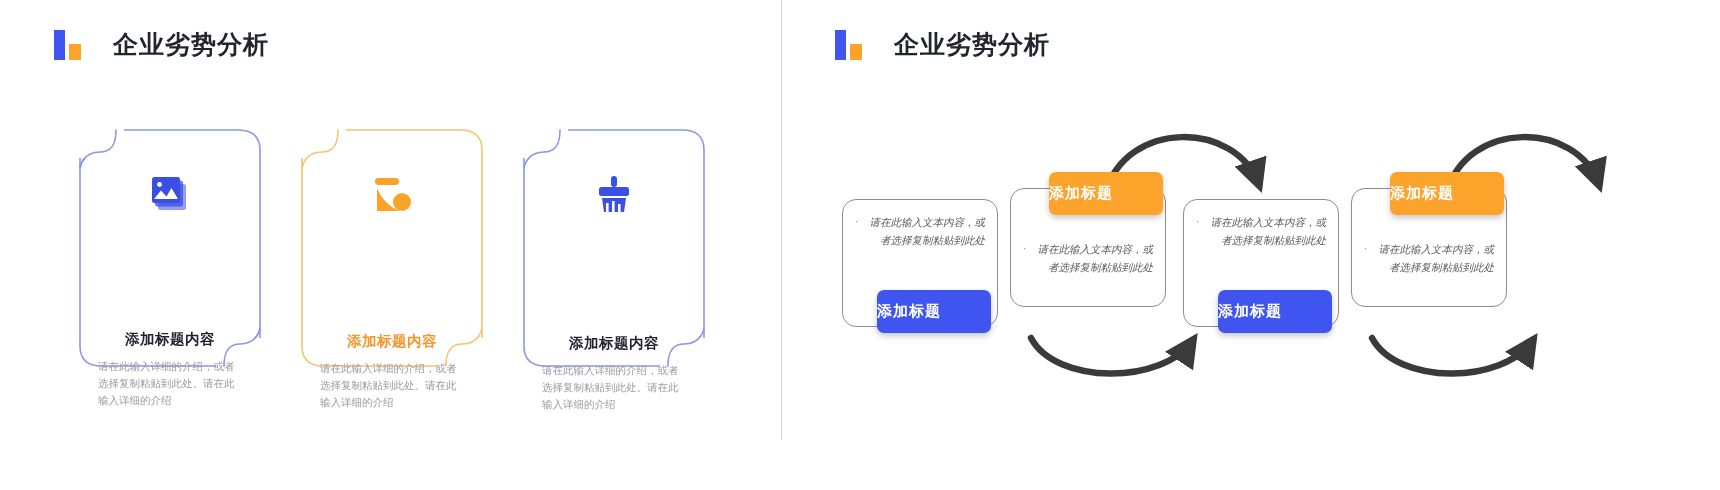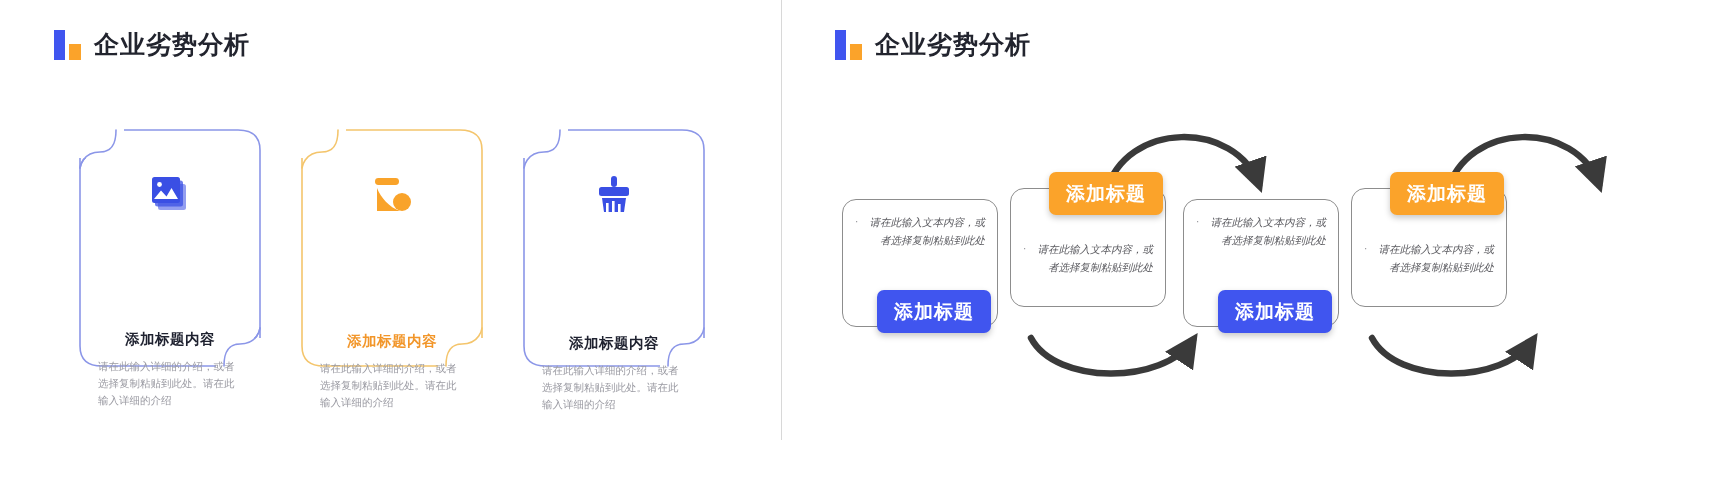--- a/index.html
+++ b/index.html
@@ -12,21 +12,21 @@
   .stage{position:relative;width:1720px;height:490px;}
 
   
   .divider{
     position:absolute;left:781px;top:0;width:1px;height:440px;
     background:#d8d8d8;
   }
 
   
   .slide-title{
-    position:absolute;display:flex;align-items:center;gap:12px;
+    position:absolute;display:flex;align-items:center;gap:31px;
   }
   .logo{position:relative;width:30px;height:30px;}
   .logo .bar-blue{
     position:absolute;left:2px;bottom:0;width:11px;height:30px;
     background:#4055ef;
   }
   .logo .bar-orange{
     position:absolute;left:17px;bottom:0;width:12px;height:16px;
     background:#fba32a;
   }
@@ -66,22 +66,22 @@
   }
   .tbox-text{
     position:absolute;left:12px;right:12px;top:13px;
     font-size:10.5px;line-height:1.75;color:#5b5b60;
     display:flex;
   }
   .tbox-text .dot{flex:0 0 auto;margin-right:5px;color:#8a8a8f;font-size:10px;line-height:1.75;}
   .tbox-text .txt{flex:1 1 auto;text-align:right;font-style:italic;}
 
   .pill{
-    position:absolute;display:flex;align-items:center;justify-content:center;
-    border-radius:7px;color:#fff;font-size:19px;font-weight:bold;
+    position:absolute;display:flex;align-items:center;
+    border-radius:7px;color:#fff;font-size:15px;font-weight:bold;
     letter-spacing:1px;box-shadow:0 3px 6px rgba(0,0,0,.22);
   }
   .pill.blue{background:#4055ef;}
   .pill.orange{background:#fba32a;}
 
   svg.arrows{position:absolute;left:0;top:0;width:939px;height:490px;pointer-events:none;}
 </style>
 </head>
 <body>
 

